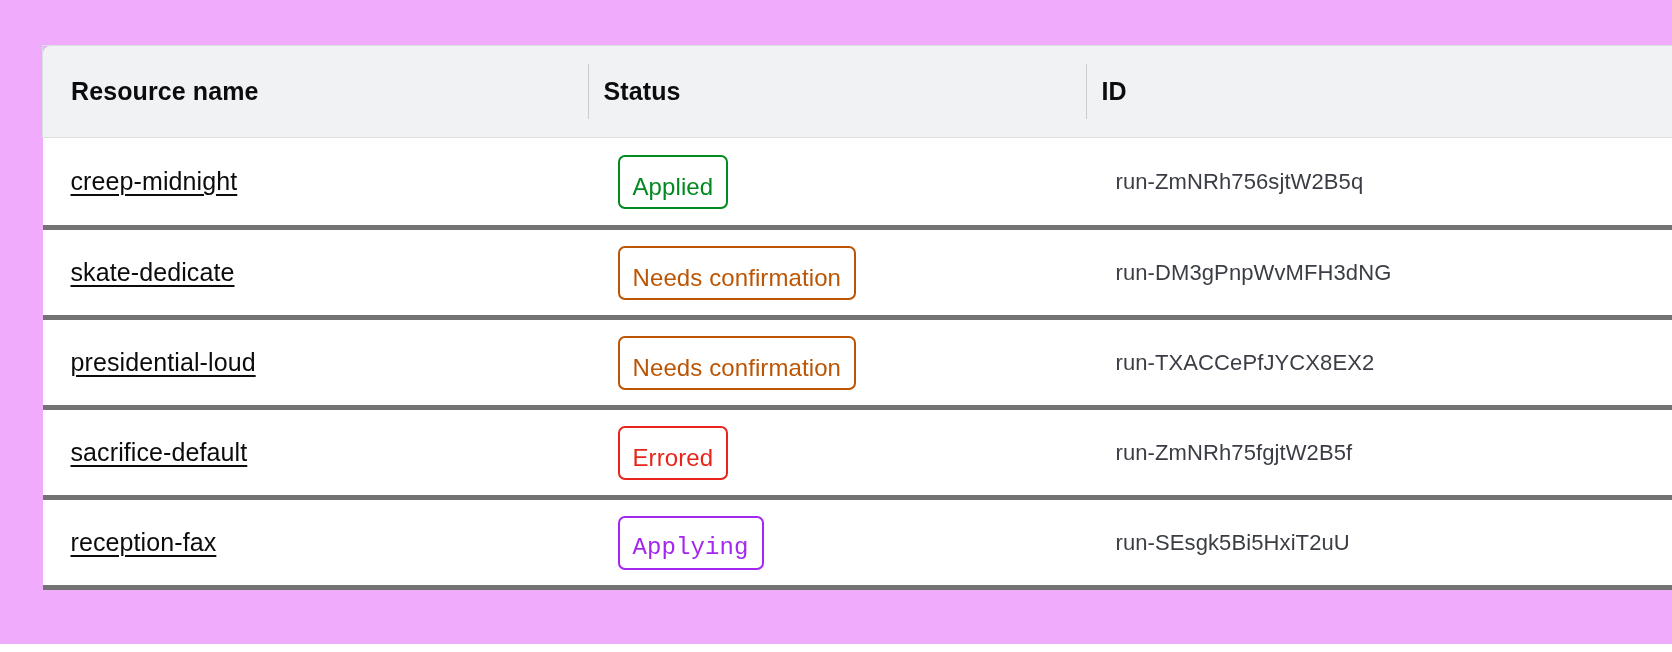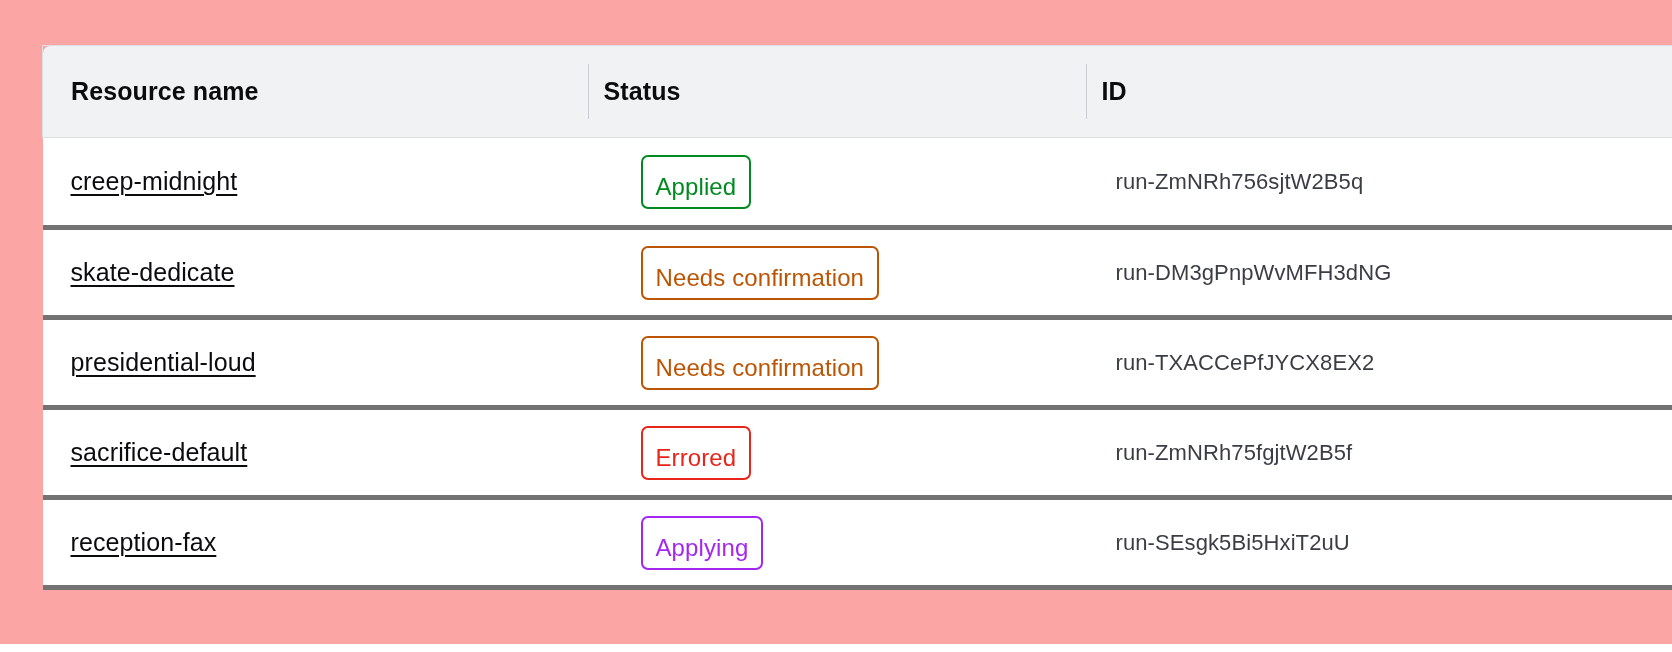--- a/index.html
+++ b/index.html
@@ -4,21 +4,21 @@
 <title>Resource runs table</title>
 <style>
   * { box-sizing: border-box; }
   html, body {
     margin: 0; padding: 0;
     width: 1672px; height: 652px;
     background: #ffffff;
     font-family: "Liberation Sans", sans-serif;
     -webkit-font-smoothing: antialiased;
   }
-  #page { position: relative; width: 1672px; height: 644px; overflow: hidden; background:#fca5a5; }
+  #page { position: relative; width: 1672px; height: 644px; overflow: hidden; background:#f0abfc; }
 
   .table-wrap {
     position: absolute;
     left: 42px;
     top: 45px;
     width: 1660px;
     overflow: hidden;
   }
   table.runs {
     width: 1660px;
@@ -81,21 +81,20 @@
   .badge {
     display: inline-block;
     border: 2px solid currentColor;
     border-radius: 7px;
     padding: 18px 13px 8px 13px;
     font-size: 24px;
     line-height: 1;
     background: transparent;
     white-space: nowrap;
     letter-spacing: 0.1px;
-    margin-left: 23px;
   }
   
   col.w-name   { width: 545px; }
   col.w-status { width: 498px; }
   col.w-id     { width: 617px; }
 </style>
 </head>
 <body>
 
 <div id="page">
@@ -135,19 +134,19 @@
             <td class="c-status"><span class="badge" style="color: rgb(187, 85, 4);">Needs confirmation</span></td>
             <td class="c-id"><span class="id-text">run-TXACCePfJYCX8EX2</span></td>
           </tr>
           <tr>
             <td class="c-name"><span class="res-link">sacrifice-default</span></td>
             <td class="c-status"><span class="badge" style="color: rgb(232, 37, 27);">Errored</span></td>
             <td class="c-id"><span class="id-text">run-ZmNRh75fgjtW2B5f</span></td>
           </tr>
           <tr>
             <td class="c-name"><span class="res-link">reception-fax</span></td>
-            <td class="c-status"><span class="badge" style="color: rgb(164, 39, 240);">Applying</span></td>
+            <td class="c-status"><span class="badge" style="color: rgb(164, 39, 240); font-family: Liberation Mono, monospace;">Applying</span></td>
             <td class="c-id"><span class="id-text">run-SEsgk5Bi5HxiT2uU</span></td>
           </tr>
         </tbody>
     </table>
   </div>
 </div>
 
 </body></html>

